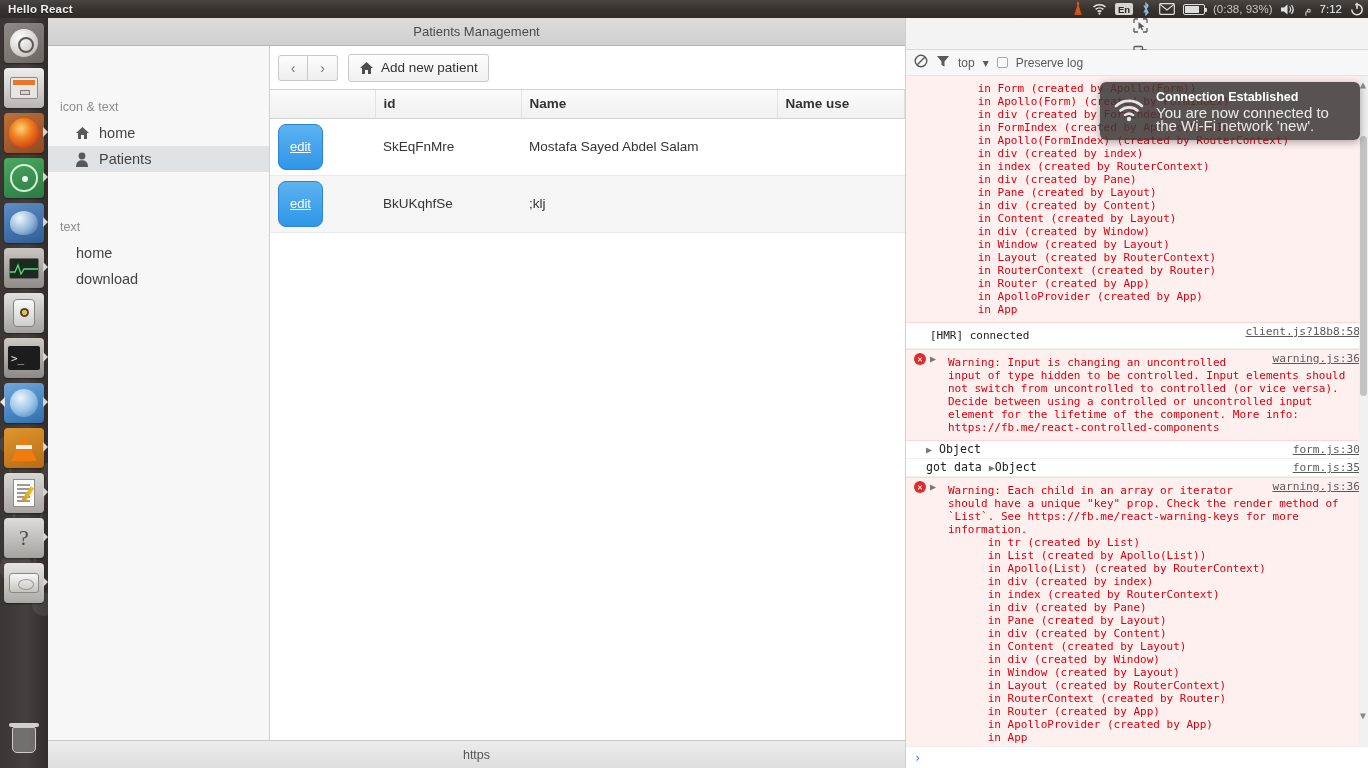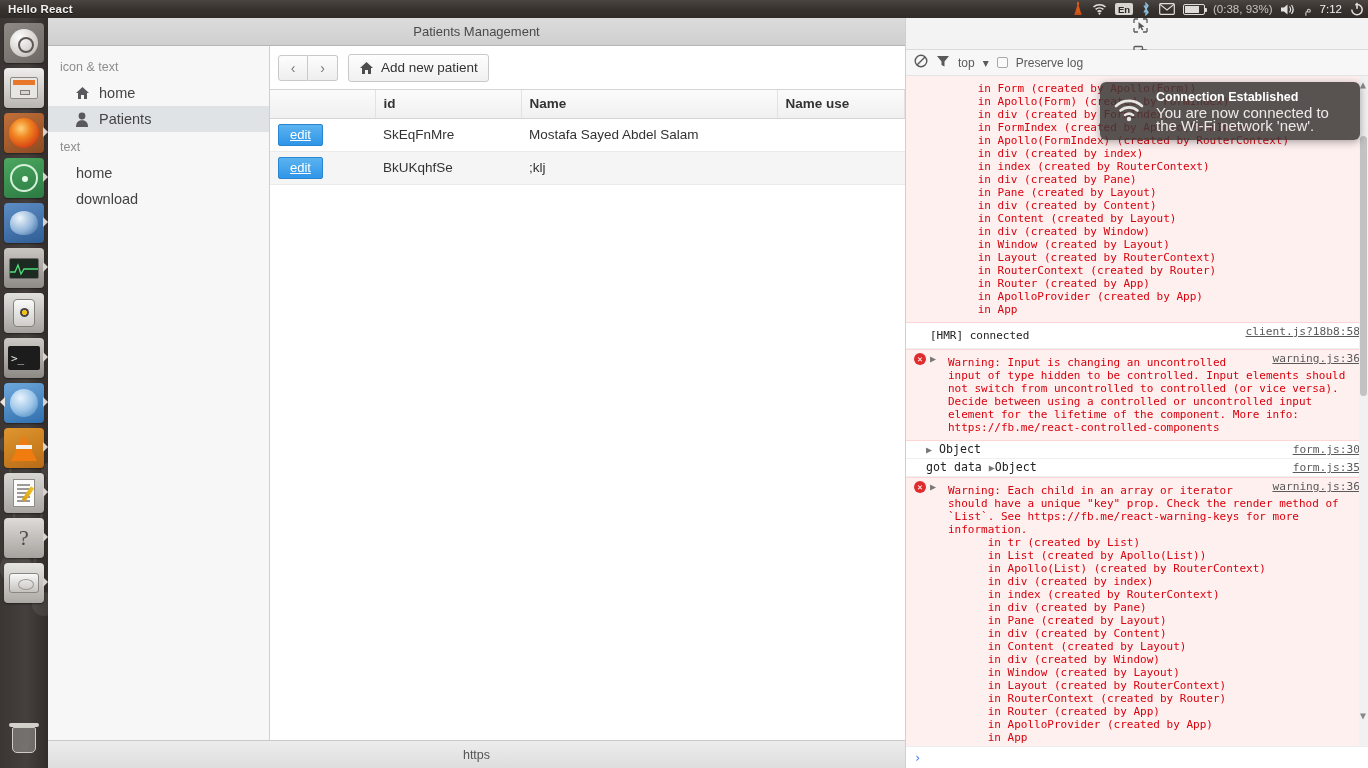--- a/index.html
+++ b/index.html
@@ -145,21 +145,21 @@
     height: 28px; background: linear-gradient(to bottom,#dcdcdc,#cfcfcf);
     border-bottom: 1px solid #b6b6b6;
     display: flex; align-items: center; justify-content: center;
     font-size: 13px; color: #4a4a4a;
   }
   .win-body { display: flex; height: 694px; }
   .sidebar {
     width: 222px; background: #f7f7f7; border-right: 1px solid #cfcfcf;
     padding-top: 6px; font-size: 13.5px;
   }
-  .grp-label { color: #8d8d8d; font-size: 12.5px; padding: 8px 0 6px 12px; }
+  .grp-label { color: #8d8d8d; font-size: 12.5px; padding: 8px 0 6px 12px; margin-top: 40px; }
   .nav-item {
     display: flex; align-items: center; gap: 9px;
     padding: 5px 10px 5px 26px; color: #444; font-size: 14.5px;
   }
   .nav-item.selected { background: #dfe3e6; }
   .nav-item .ico { width: 16px; height: 16px; display:inline-flex;
                    align-items:center; justify-content:center; color:#59585a; }
   .nav-item.plain { padding-left: 28px; }
 
   .content { flex: 1; background: #fff; display: flex; flex-direction: column; }
@@ -192,21 +192,21 @@
   }
   table.grid th.c0 { width: 105px; }
   table.grid th.c1 { width: 146px; }
   table.grid th.c2 { width: 256px; }
   table.grid td {
     border-bottom: 1px solid #eaeaea; padding: 5px 8px; font-size: 13.5px;
     color: #333; height: 28px; vertical-align: middle;
   }
   table.grid tr.alt td { background: #f5f5f5; }
   .edit-btn {
-    display: inline-block; padding: 2px 11px; border-radius: 2px;
+    display: inline-block; padding: 14px 11px; border-radius: 8px;
     background: linear-gradient(to bottom,#5cb3f0,#2f95e8);
     border: 1px solid #2a86d0; color: #fff; font-size: 13px;
     text-decoration: underline; line-height: 16px;
   }
   .footer {
     height: 28px; background: linear-gradient(to bottom,#ececec,#dedede);
     border-top: 1px solid #c9c9c9;
     display:flex; align-items:center; justify-content:center;
     font-size: 12.5px; color: #555;
   }

